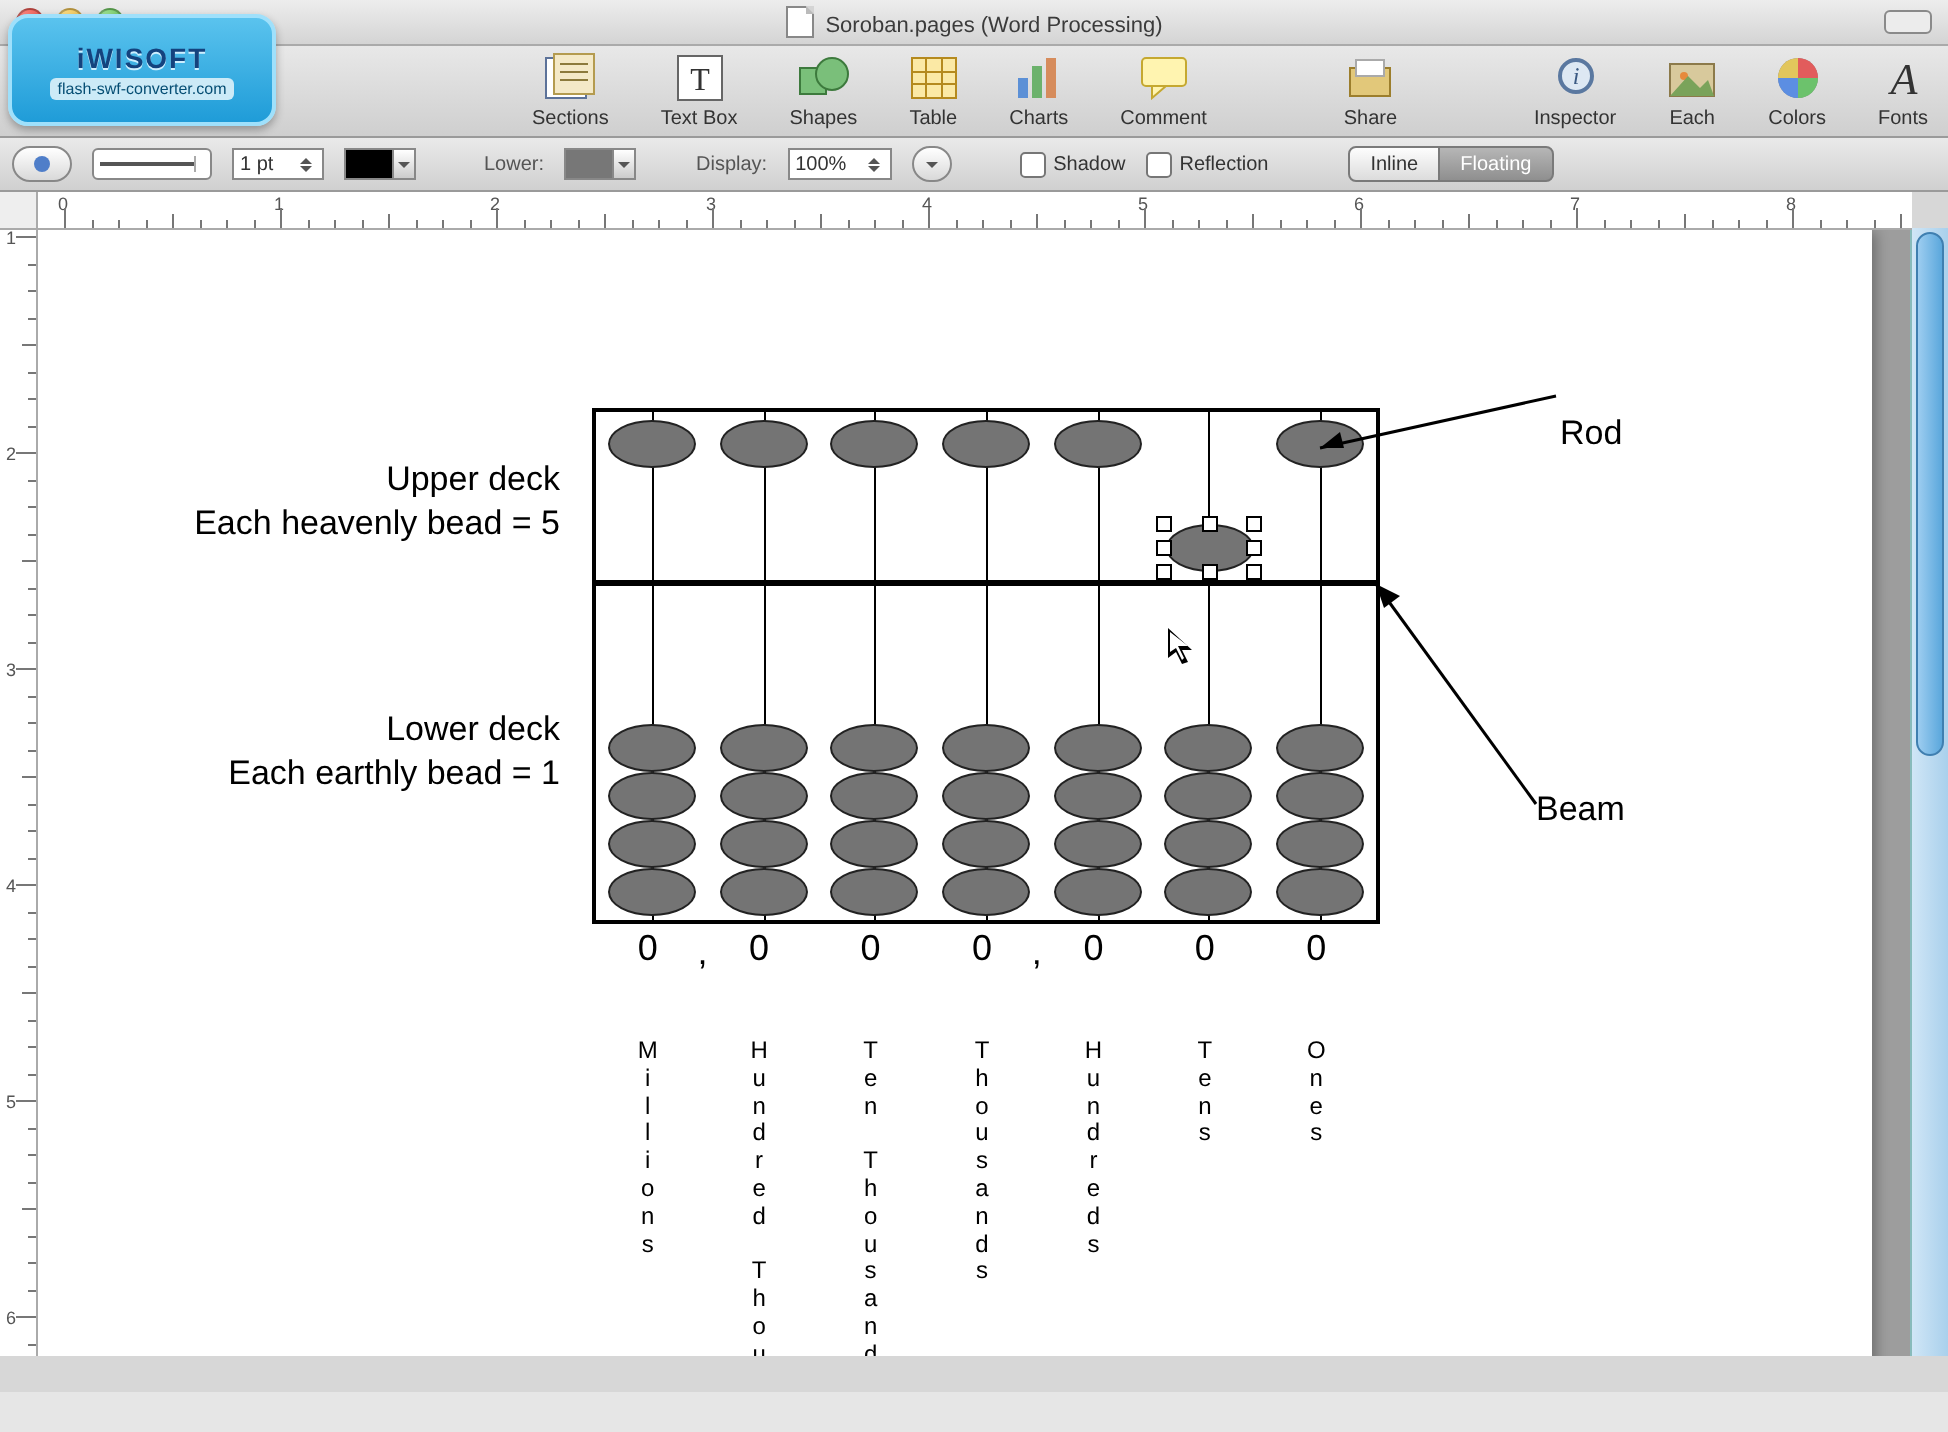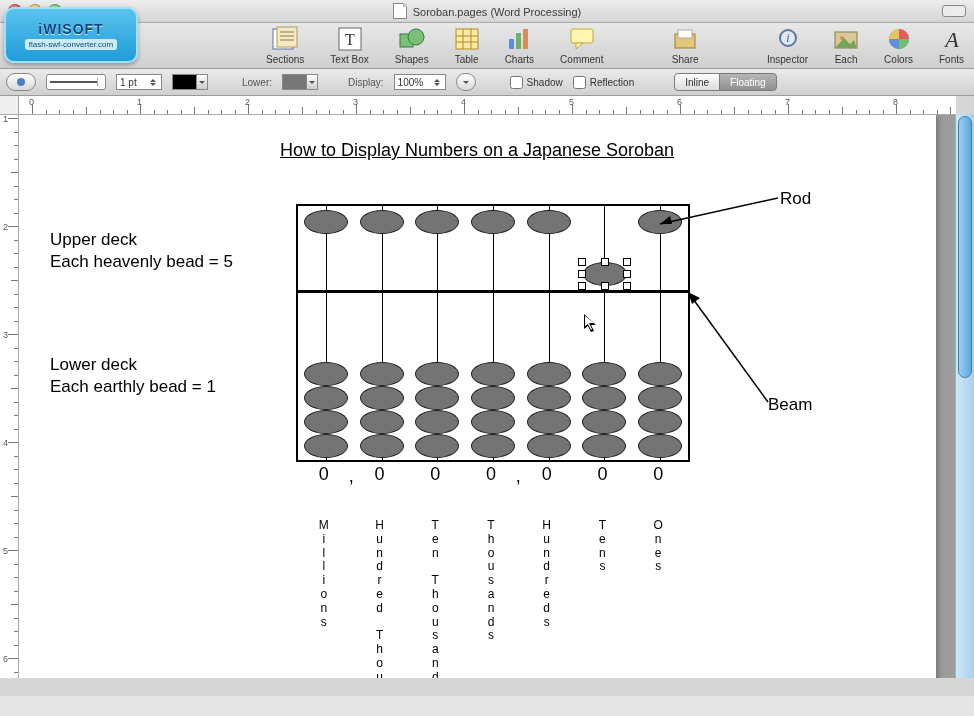--- a/index.html
+++ b/index.html
@@ -57,21 +57,21 @@
   .hruler{position:absolute;left:18px;right:18px;top:0;height:18px;background:#fff;border-bottom:1px solid #aaa;z-index:2;overflow:hidden}
   .hruler .num{position:absolute;top:1px;font-size:9px;color:#555}
   .hruler .tick{position:absolute;bottom:0;width:1px;background:#777}
   .vruler{position:absolute;left:0;top:18px;bottom:18px;width:18px;background:#fff;border-right:1px solid #aaa;z-index:2;overflow:hidden}
   .vruler .num{position:absolute;left:3px;font-size:9px;color:#555}
   .vruler .tick{position:absolute;right:0;height:1px;background:#777}
   .canvas{position:absolute;left:18px;right:18px;top:18px;bottom:18px;background:#9d9d9d;overflow:hidden}
   .page{position:absolute;left:0;top:0;width:918px;height:700px;background:#fff;box-shadow:2px 2px 6px rgba(0,0,0,.3)}
   
   .doc-title{position:absolute;left:0;right:0;top:26px;text-align:center;font-family:"Helvetica Neue",Arial;font-size:18px;text-decoration:underline}
-  .txt{position:absolute;font-family:"Helvetica Neue",Arial;font-size:17px;text-align:left;line-height:1.3}
+  .txt{position:absolute;font-family:"Helvetica Neue",Arial;font-size:17px;text-align:right;line-height:1.3}
   .abacus{position:absolute;left:278px;top:90px;width:390px;height:254px;border:2px solid #000}
   .abacus .beam{position:absolute;left:0;right:0;top:84px;height:3px;background:#000}
   .rod{position:absolute;top:0;bottom:0;width:1px;background:#000}
   .bead{position:absolute;width:42px;height:22px;border-radius:50%;background:#747474;border:1px solid #222;transform:translateX(-50%)}
   .sel-bead{position:absolute;width:42px;height:22px;border-radius:50%;background:#747474;border:1px solid #222;transform:translateX(-50%)}
   .handle{position:absolute;width:6px;height:6px;background:#fff;border:1px solid #000}
   .digit{position:absolute;font-family:"Helvetica Neue",Arial;font-size:18px;transform:translateX(-50%)}
   .comma{position:absolute;font-family:"Helvetica Neue",Arial;font-size:18px}
   .vlabel{position:absolute;font-family:"Helvetica Neue",Arial;font-size:12px;transform:translateX(-50%);text-align:center;line-height:1.15}
   .vlabel span{display:block}
@@ -416,30 +416,29 @@
       <div class="tick" style="top: 517px; width: 4px;"></div>
       <div class="tick" style="top: 530.5px; width: 4px;"></div>
       <div class="num" style="top: 540px;">6</div>
       <div class="tick" style="top: 544px; width: 10px;"></div>
       <div class="tick" style="top: 557.5px; width: 4px;"></div>
     </div>
 
   <div class="canvas">
     <div class="page">
 
-      <div class="doc-title">How to Display Numbers on a Japanese Soroban</div>
 
       <div class="txt" style="left:32px;top:115px;width:230px">
         <span>Upper deck</span><br><span>Each heavenly bead = 5</span>
       </div>
       <div class="txt" style="left:32px;top:240px;width:230px">
         <span>Lower deck</span><br><span>Each earthly bead = 1</span>
       </div>
 
-      <div class="txt" style="left:762px;top:74px;text-align:left">Rod</div>
+      <div class="txt" style="left:762px;top:92px;text-align:left">Rod</div>
       <div class="txt" style="left:750px;top:280px;text-align:left">Beam</div>
 
       <div class="abacus">
         <div class="beam"></div>
       <div class="rod" style="left: 27.8571px;"></div>
           <div class="bead" style="left: 27.8571px; top: 4px;"></div>
           <div class="bead" style="left: 27.8571px; top: 228px;"></div>
           <div class="bead" style="left: 27.8571px; top: 204px;"></div>
           <div class="bead" style="left: 27.8571px; top: 180px;"></div>
           <div class="bead" style="left: 27.8571px; top: 156px;"></div>

